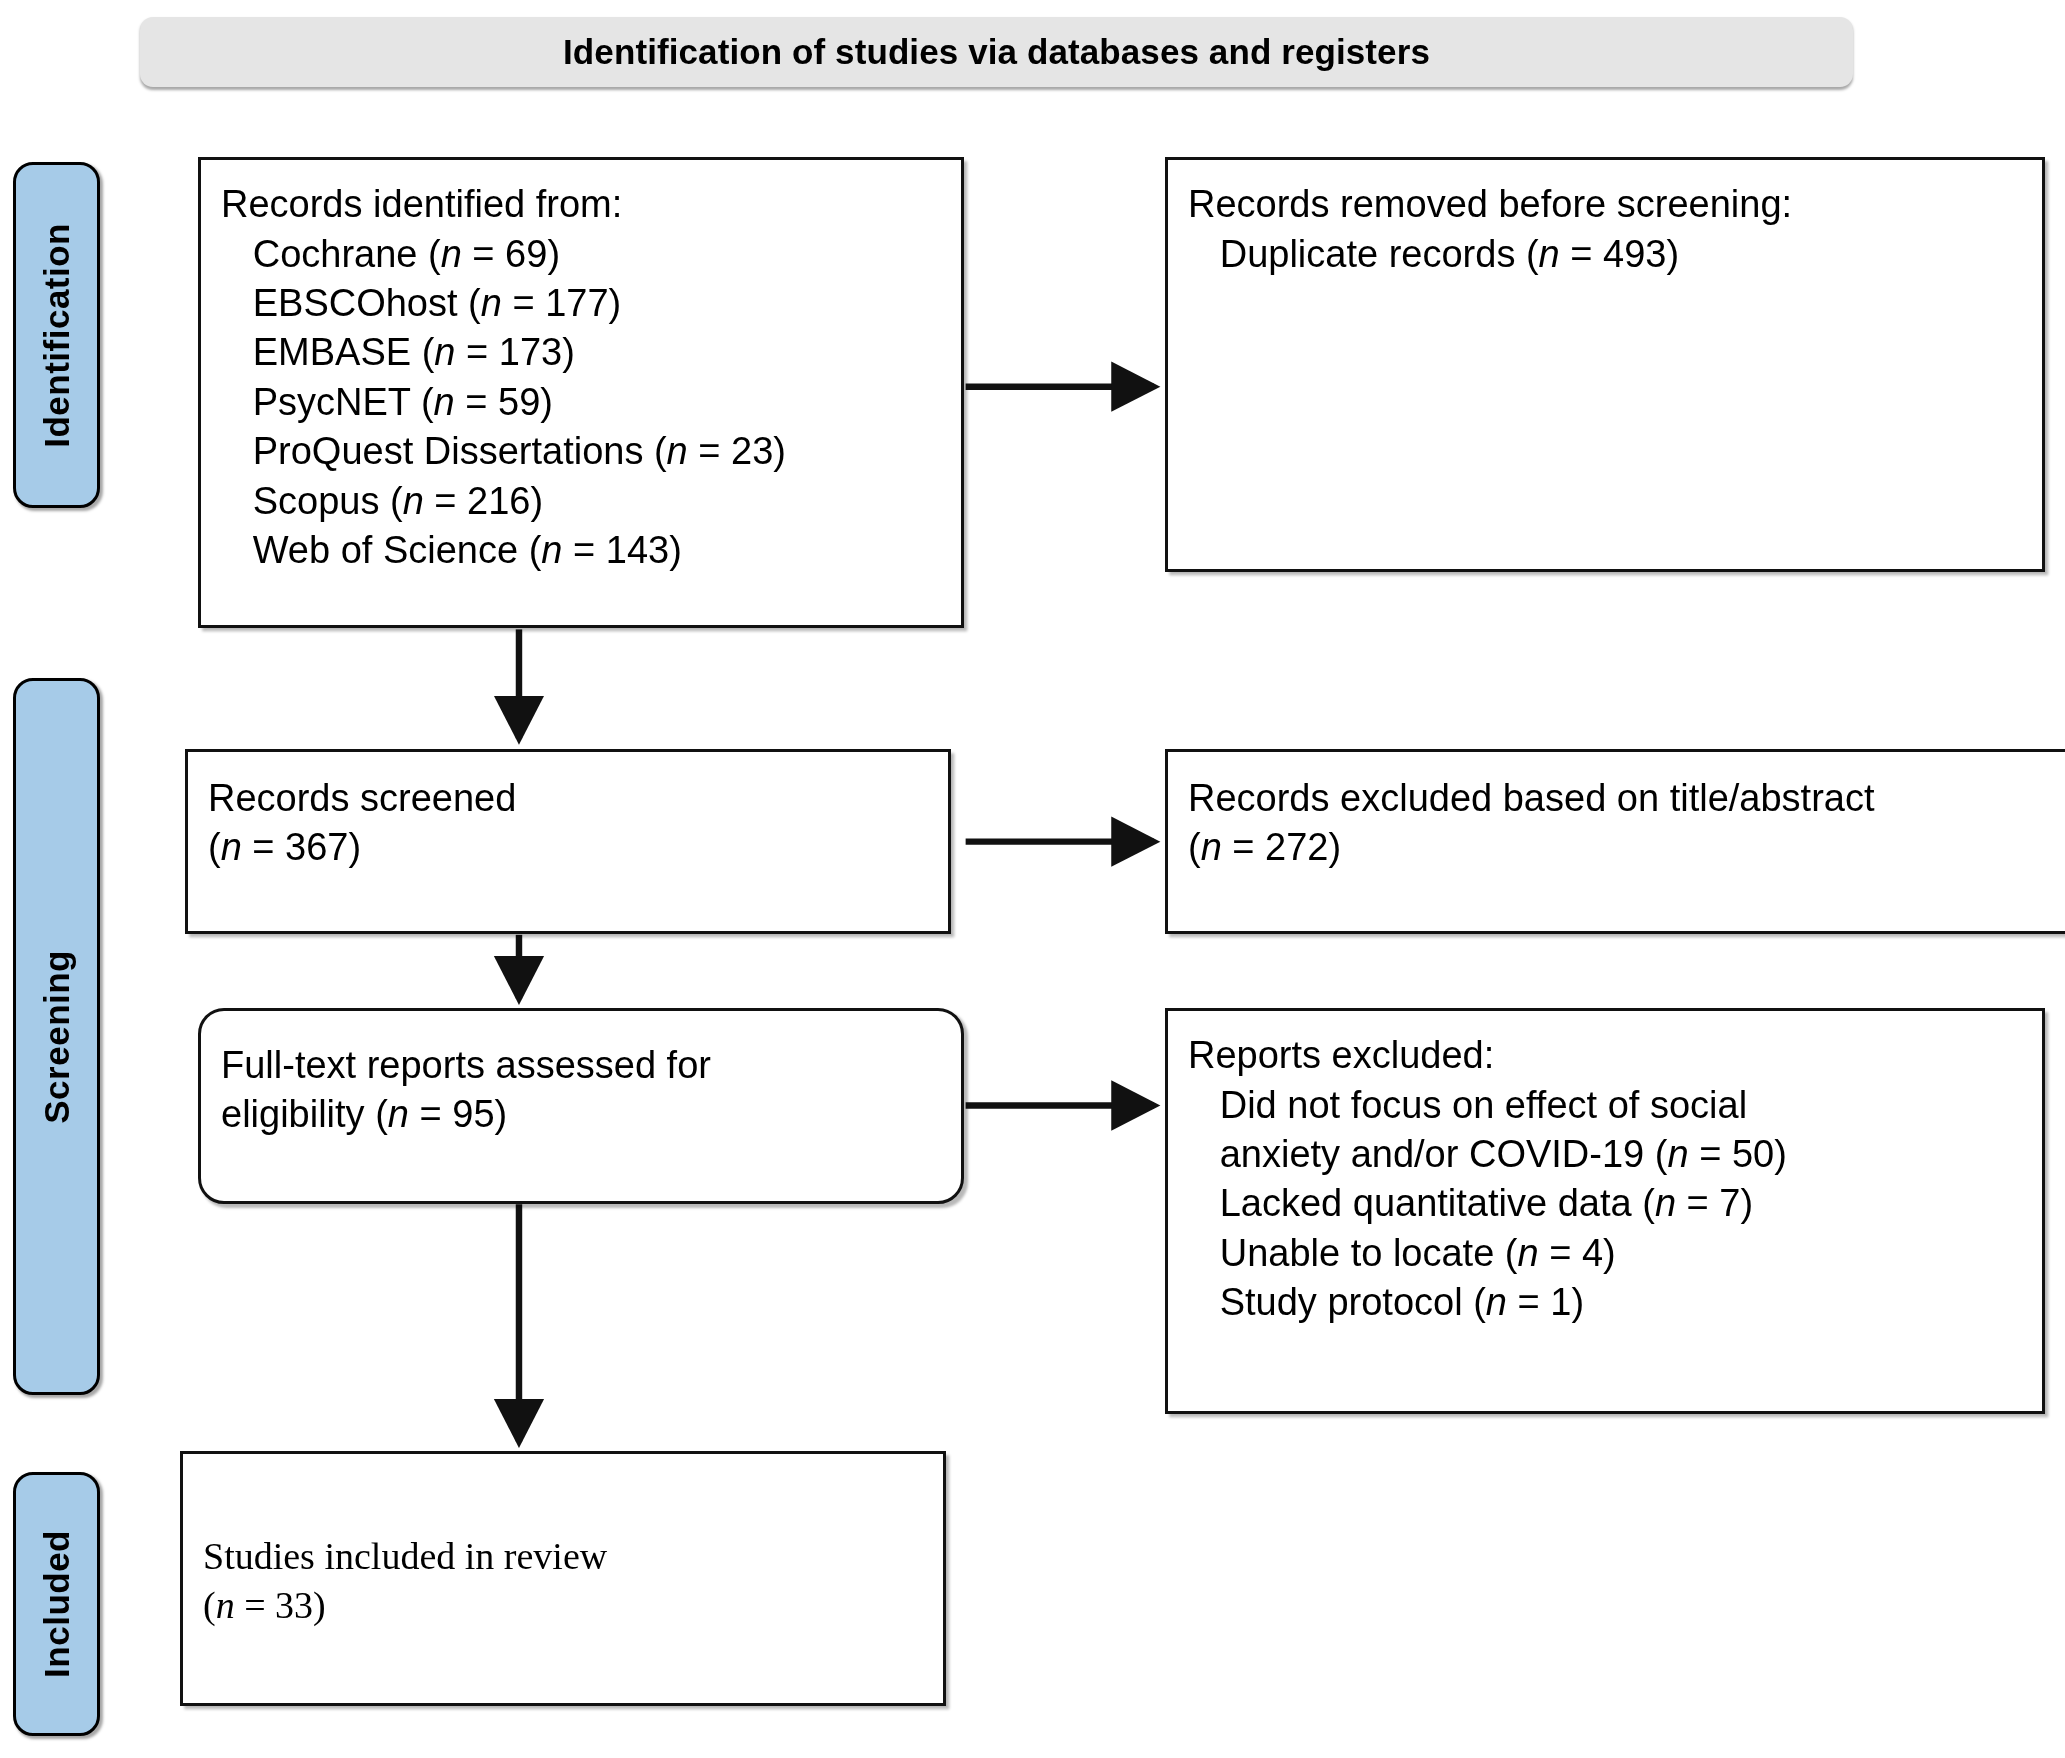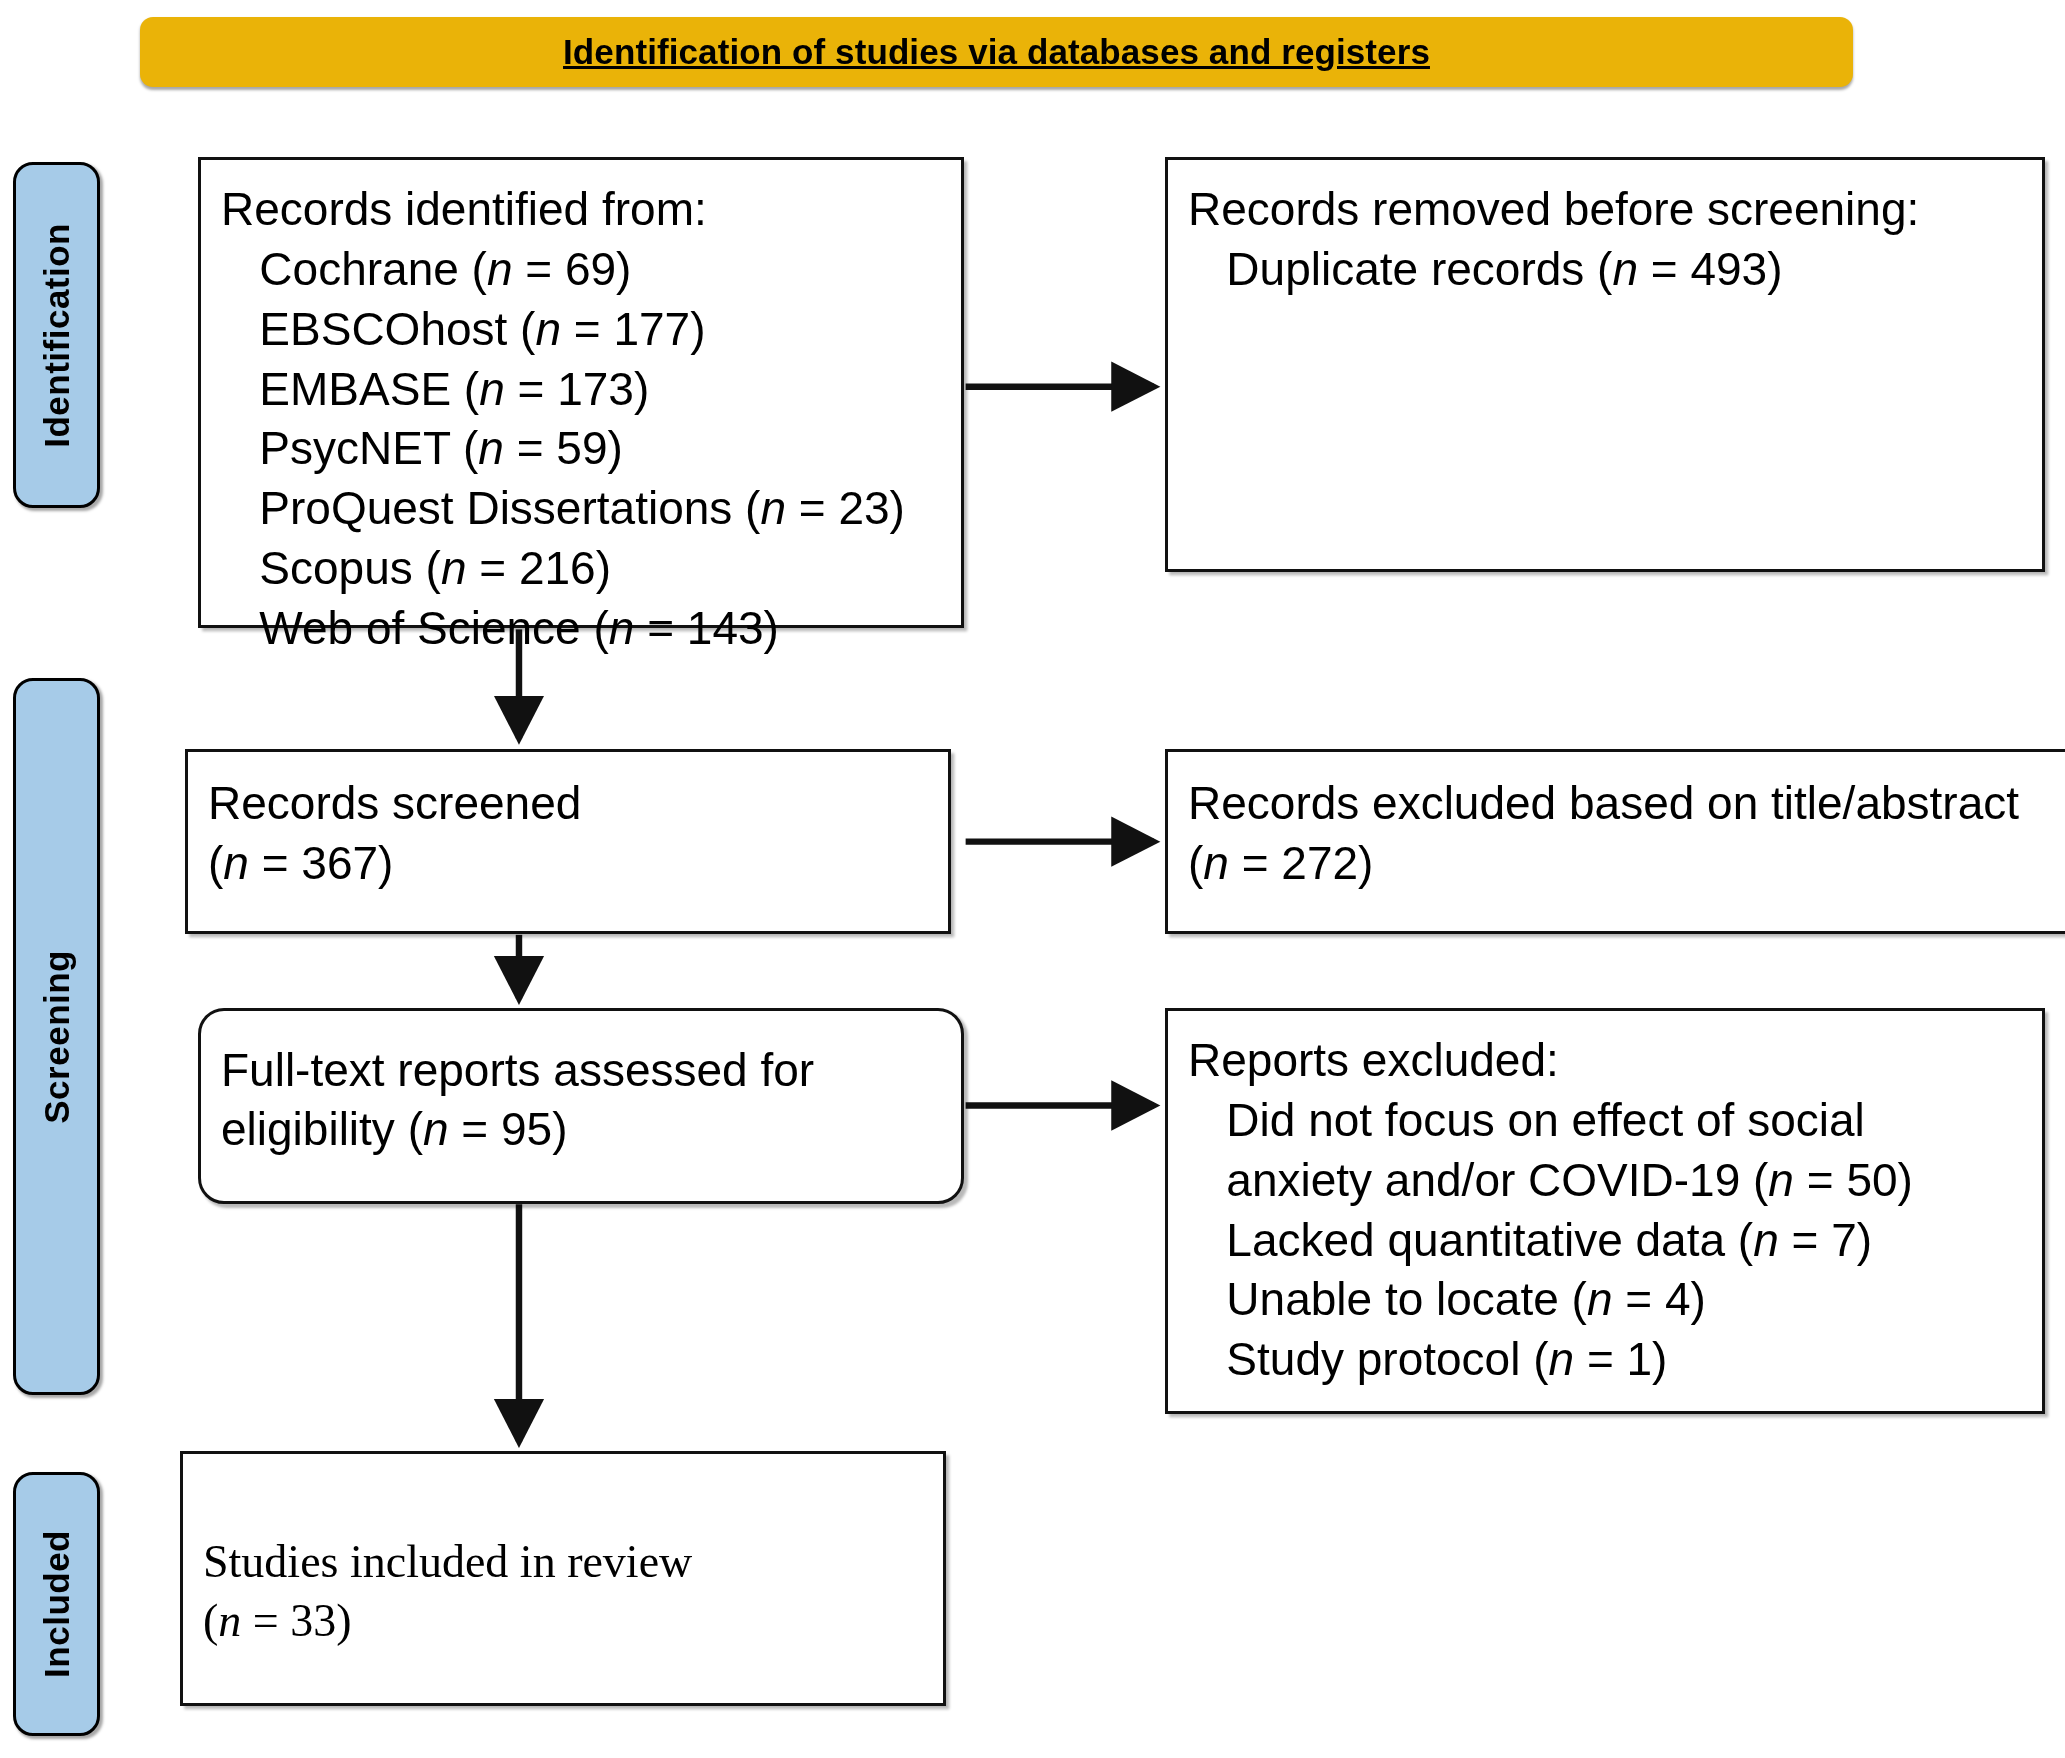--- a/index.html
+++ b/index.html
@@ -16,27 +16,26 @@
     overflow: hidden;
   }
 
   
   .banner {
     position: absolute;
     left: 140px;
     top: 16.6px;
     width: 1713px;
     height: 70px;
-    background: #eab308;
+    background: #e5e5e5;
     border-radius: 13px;
     box-shadow: 0 2.8px 2.8px rgba(0,0,0,0.35);
     display: flex;
     align-items: center;
     justify-content: center;
-    text-decoration: underline;
   }
   .banner-text {
     font-size: 35px;
     font-weight: bold;
     color: #000000;
     letter-spacing: 0.1px;
     white-space: nowrap;
   }
 
   
@@ -67,21 +66,21 @@
   
   .box {
     position: absolute;
     background: #ffffff;
     border: 3.7px solid #111111;
     box-shadow: 3.7px 3.7px 2.8px rgba(0,0,0,0.28);
     box-sizing: border-box;
     padding: 16.6px 20px;
   }
   .box-text {
-    font-size: 46px;
+    font-size: 38px;
     line-height: 1.30;
     color: #000000;
     white-space: pre-wrap;
   }
   .box-text .ital { font-style: italic; }
 
   #box-identified  { left: 198px;  top: 157px;  width: 766px;  height: 471px; }
   #box-removed     { left: 1165px; top: 157px;  width: 880px;  height: 415px; }
   #box-screened    { left: 185px;  top: 749px;  width: 766px;  height: 185px; }
   #box-excluded-ta { left: 1165px; top: 749px;  width: 1052px;  height: 185px; }

